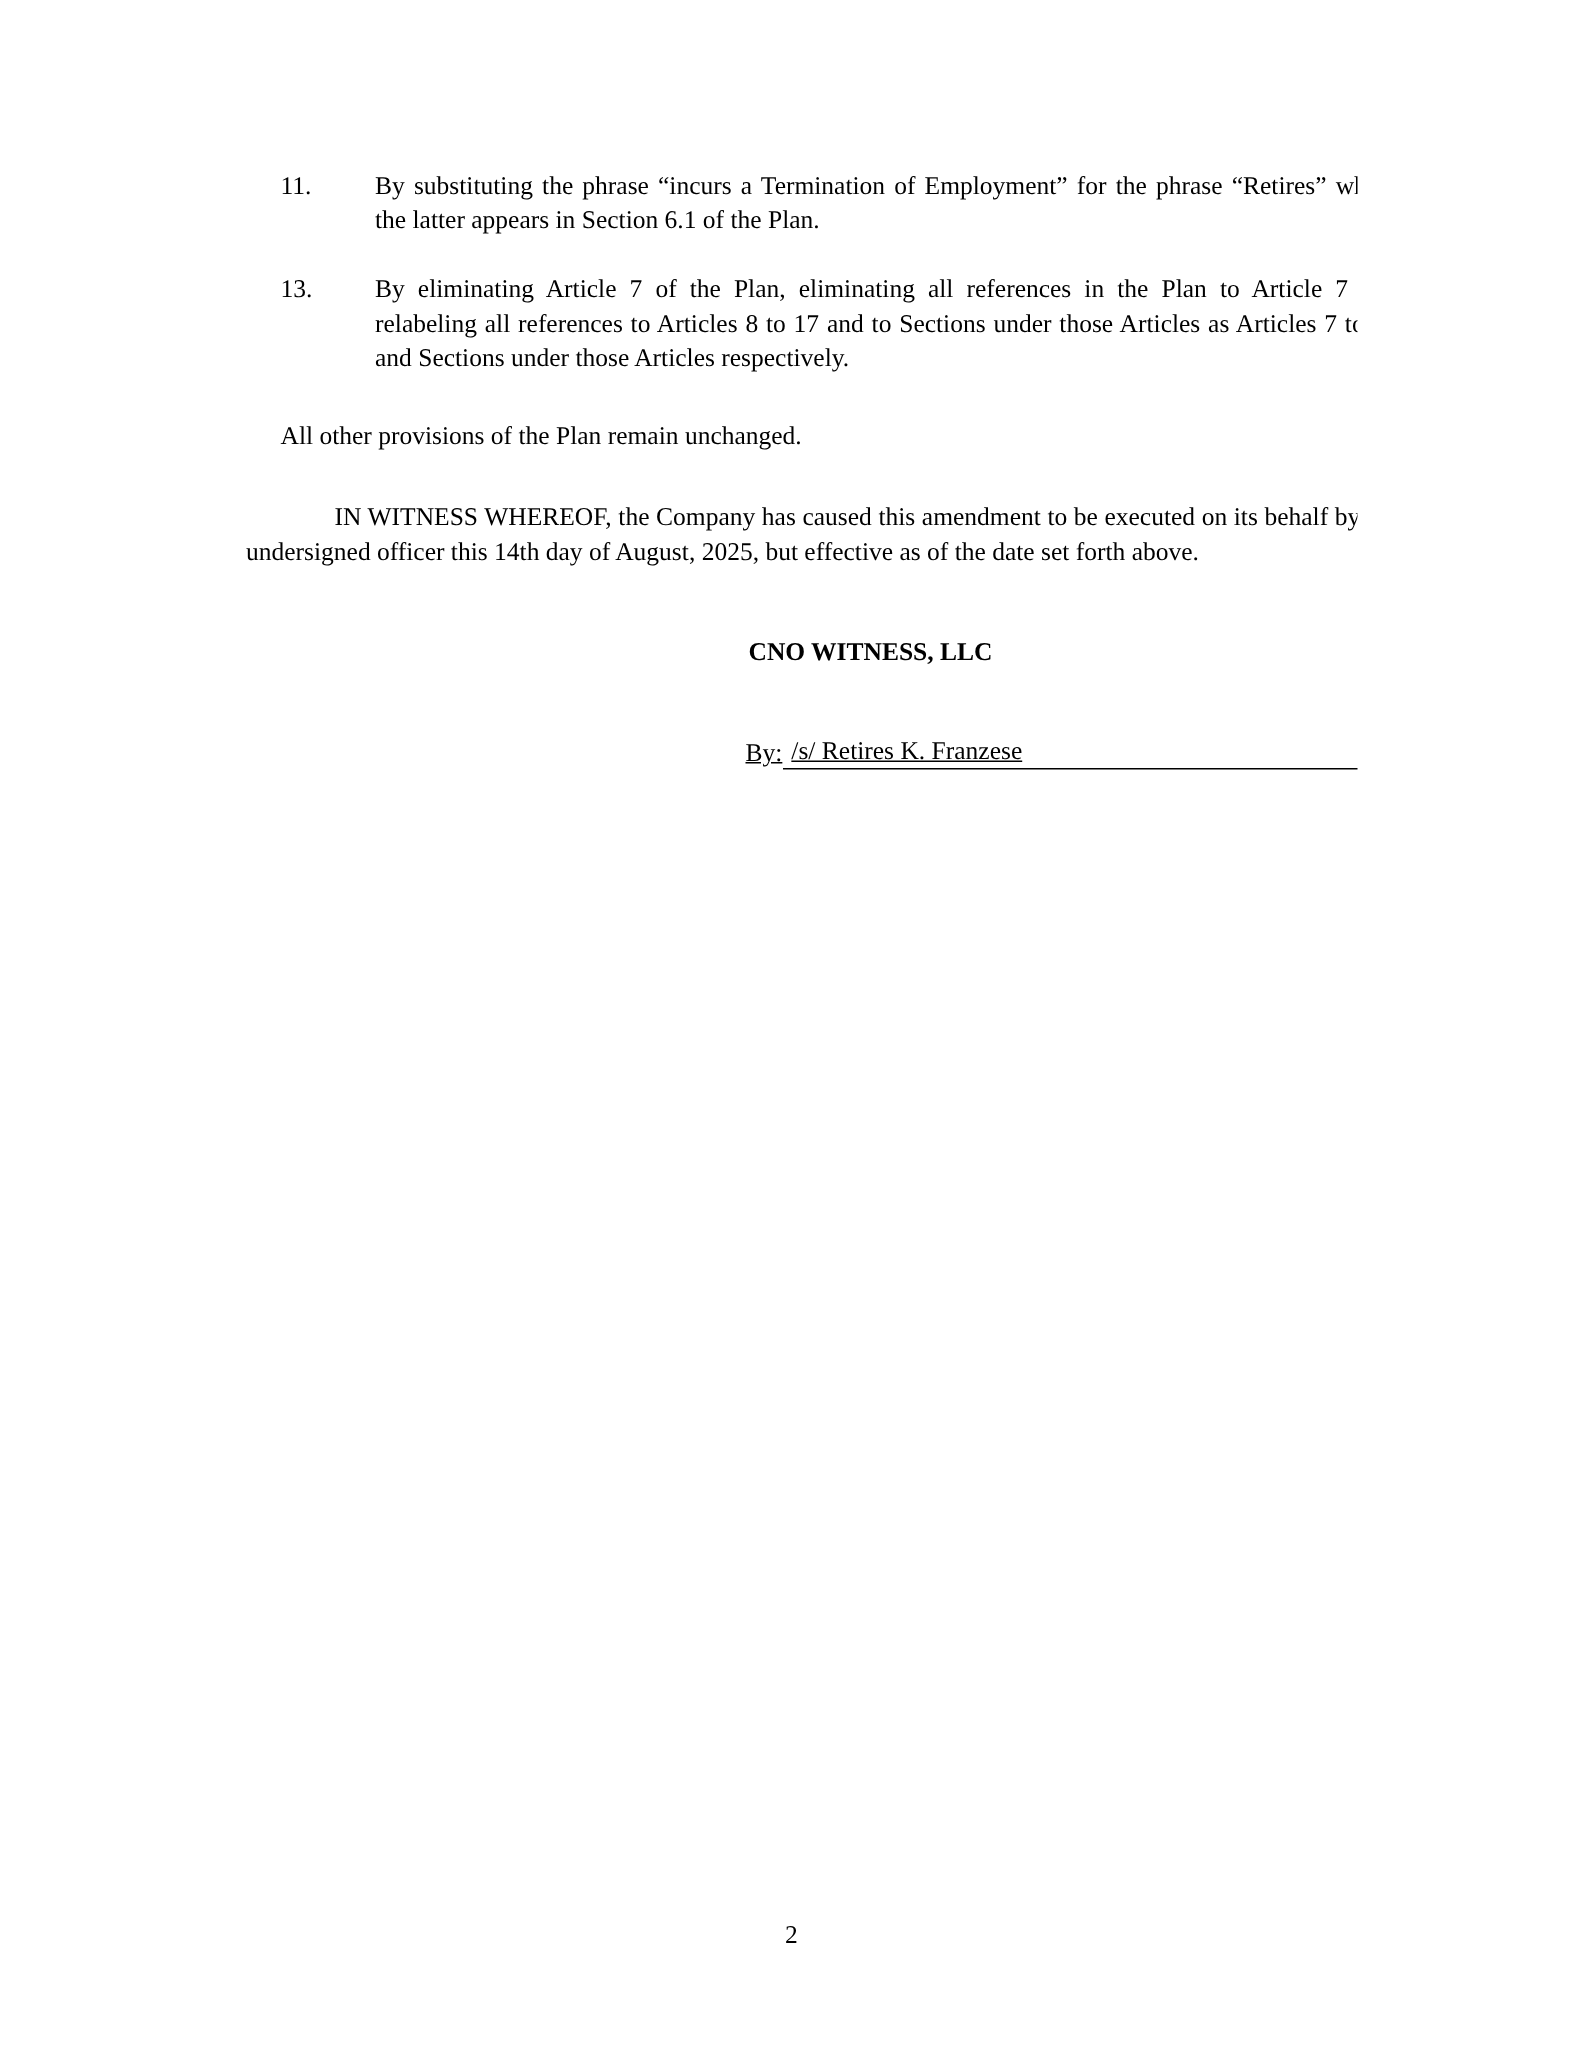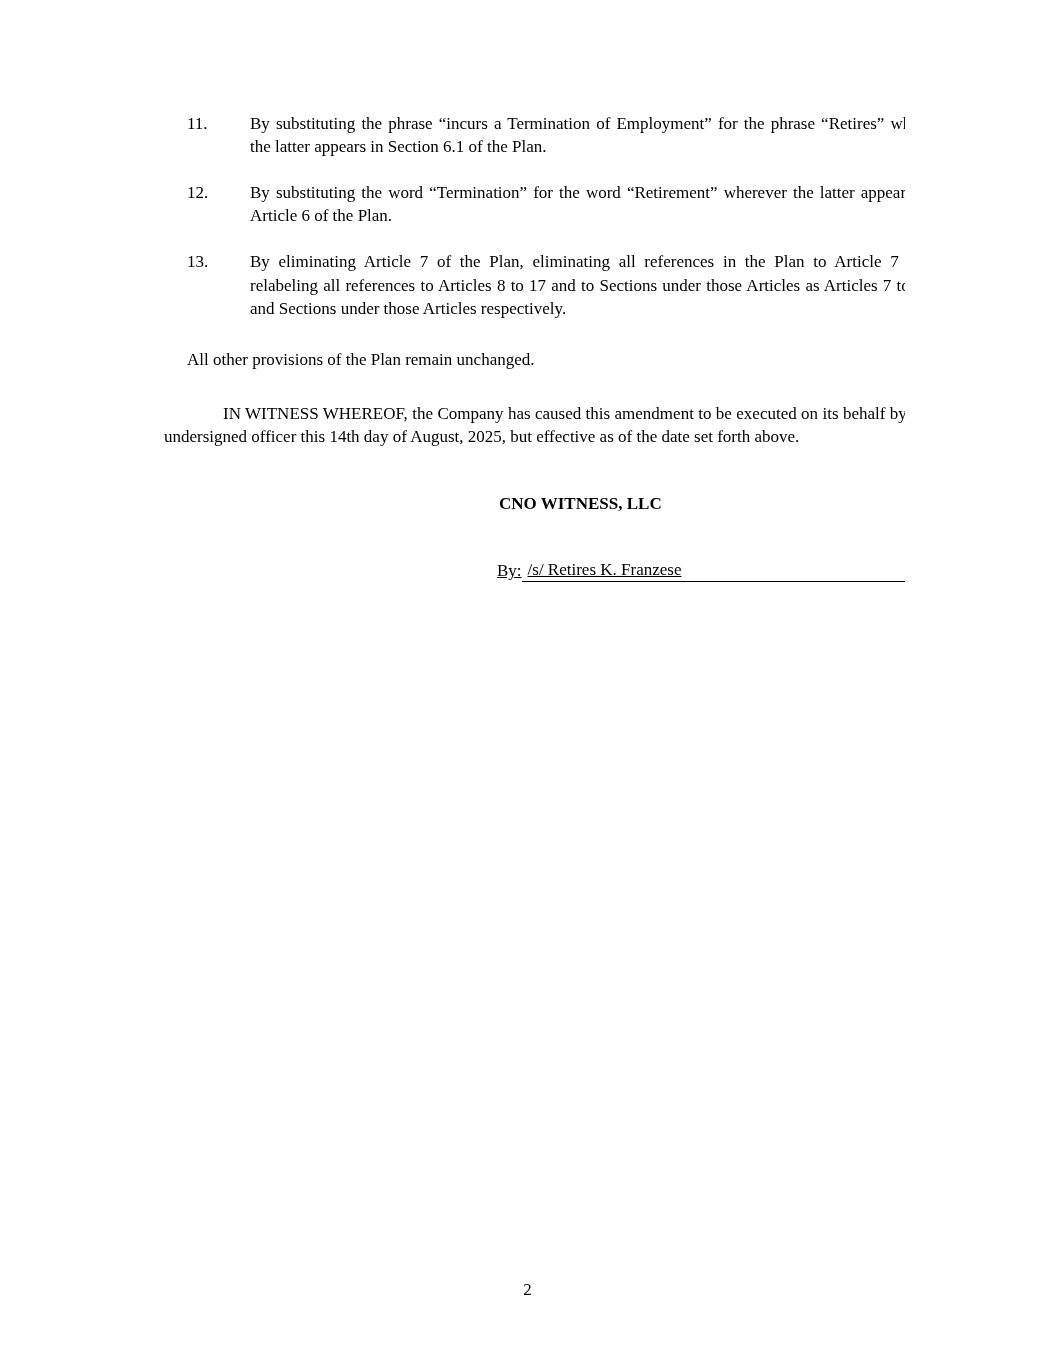--- a/index.html
+++ b/index.html
@@ -91,24 +91,20 @@
 <body>
 
 <div class="page">
   <div class="content">
 
     <div class="list-item">
       <span class="num">11.</span>
       <span class="itext">By substituting the phrase “incurs a Termination of Employment” for the phrase “Retires” where the latter appears in Section 6.1 of the Plan.</span>
     </div>
 
-    <div class="list-item">
-      <span class="num">12.</span>
-      <span class="itext">By substituting the word “Termination” for the word “Retirement” wherever the latter appears in Article 6 of the Plan.</span>
-    </div>
 
     <div class="list-item">
       <span class="num">13.</span>
       <span class="itext">By eliminating Article 7 of the Plan, eliminating all references in the Plan to Article 7 and relabeling all references to Articles 8 to 17 and to Sections under those Articles as Articles 7 to 16 and Sections under those Articles respectively.</span>
     </div>
 
     <p class="closing">All other provisions of the Plan remain unchanged.</p>
 
     <p class="witness">IN WITNESS WHEREOF, the Company has caused this amendment to be executed on its behalf by the undersigned officer this 14th day of August, 2025, but effective as of the date set forth above.</p>
 

